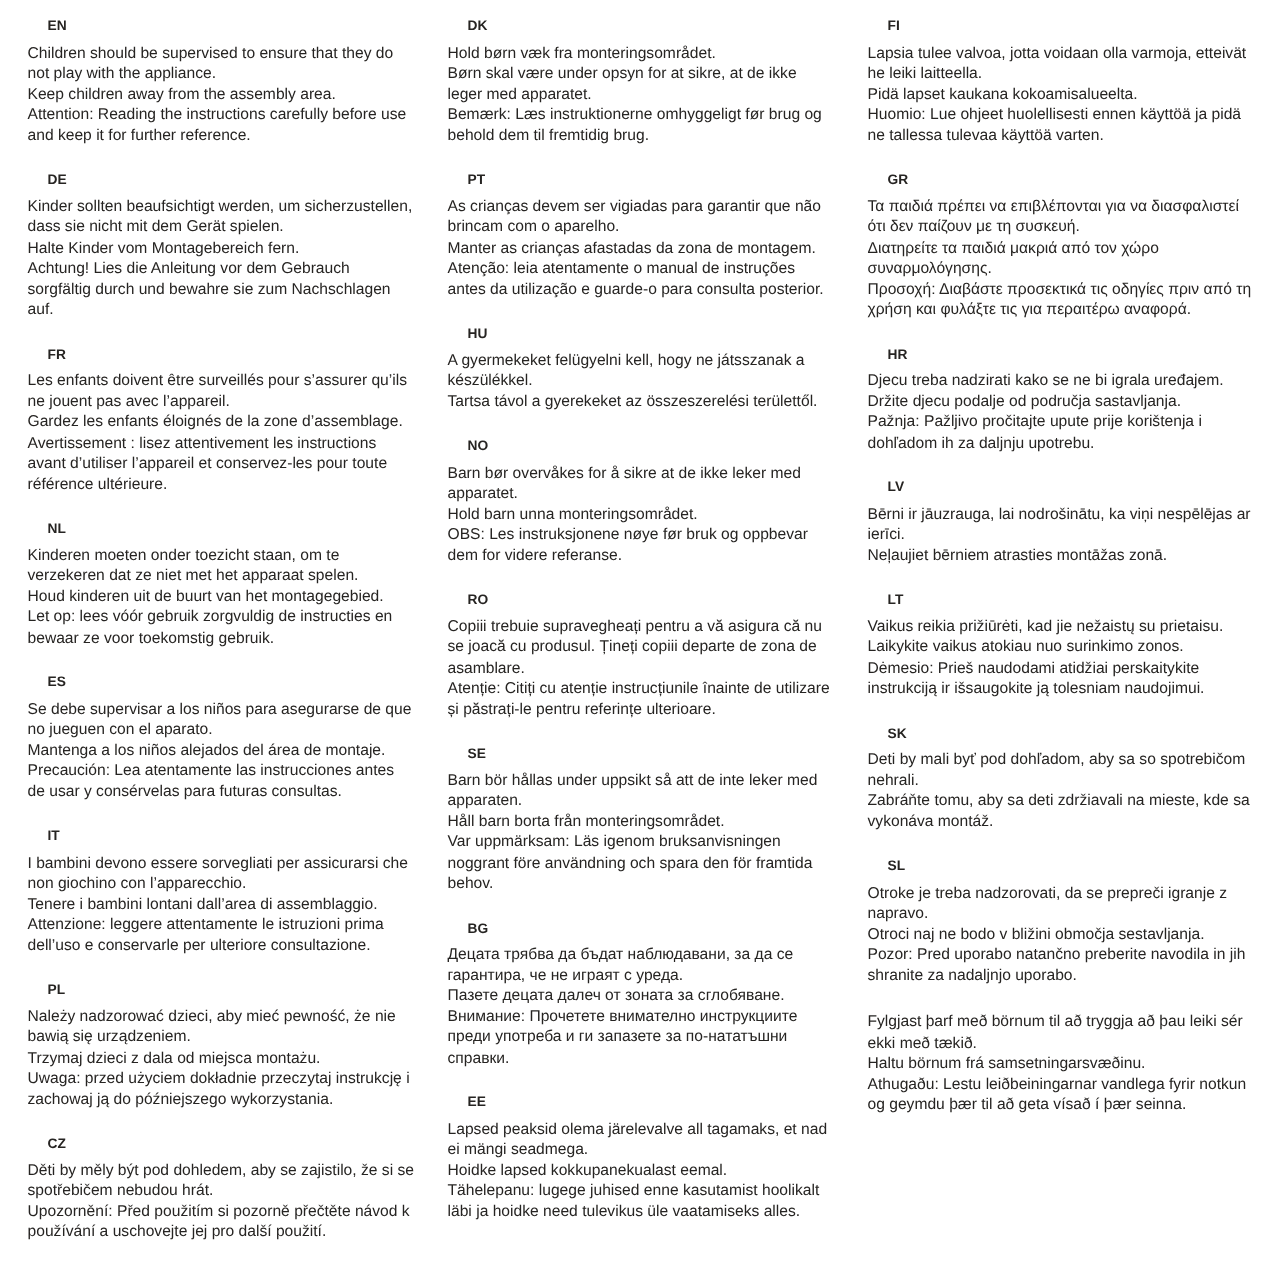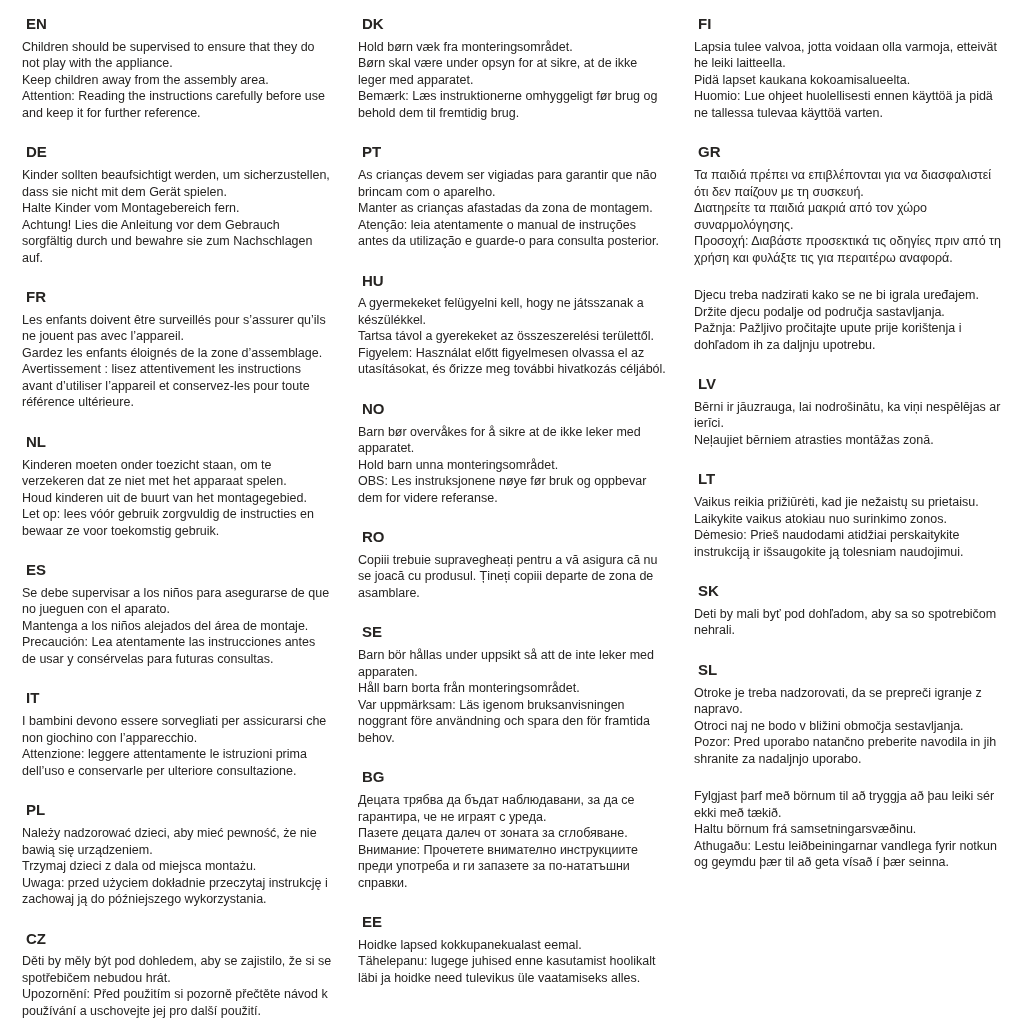--- a/index.html
+++ b/index.html
@@ -19,23 +19,23 @@
   }
   .col {
     flex: 1 1 0;
     min-width: 0;
   }
   .section {
     margin-bottom: 21px;
   }
   .lang-code {
     font-weight: bold;
-    font-size: 15px;
+    font-size: 11px;
     line-height: 1.32;
-    margin: 0 0 5px 4px;
+    margin: 0 0 5px 16px;
   }
   .para {
     font-size: 12.5px;
     line-height: 1.32;
     margin: 0;
   }
 </style>
 </head>
 <body>
 
@@ -67,20 +67,21 @@
       </div>
       <div class="section">
         <div class="lang-code">ES</div>
         <p class="para">Se debe supervisar a los niños para asegurarse de que no jueguen con el aparato.</p>
         <p class="para">Mantenga a los niños alejados del área de montaje.</p>
         <p class="para">Precaución: Lea atentamente las instrucciones antes de usar y consérvelas para futuras consultas.</p>
       </div>
       <div class="section">
         <div class="lang-code">IT</div>
         <p class="para">I bambini devono essere sorvegliati per assicurarsi che non giochino con l’apparecchio.</p>
+        <p class="para">Tenere i bambini lontani dall’area di assemblaggio.</p>
         <p class="para">Attenzione: leggere attentamente le istruzioni prima dell’uso e conservarle per ulteriore consultazione.</p>
       </div>
       <div class="section">
         <div class="lang-code">PL</div>
         <p class="para">Należy nadzorować dzieci, aby mieć pewność, że nie bawią się urządzeniem.</p>
         <p class="para">Trzymaj dzieci z dala od miejsca montażu.</p>
         <p class="para">Uwaga: przed użyciem dokładnie przeczytaj instrukcję i zachowaj ją do późniejszego wykorzystania.</p>
       </div>
       <div class="section">
         <div class="lang-code">CZ</div>
@@ -98,82 +99,85 @@
       <div class="section">
         <div class="lang-code">PT</div>
         <p class="para">As crianças devem ser vigiadas para garantir que não brincam com o aparelho.</p>
         <p class="para">Manter as crianças afastadas da zona de montagem.</p>
         <p class="para">Atenção: leia atentamente o manual de instruções antes da utilização e guarde-o para consulta posterior.</p>
       </div>
       <div class="section">
         <div class="lang-code">HU</div>
         <p class="para">A gyermekeket felügyelni kell, hogy ne játsszanak a készülékkel.</p>
         <p class="para">Tartsa távol a gyerekeket az összeszerelési területtől.</p>
-        <p class="para">Figyelem: Használat előtt figyelmesen olvassa el az utasításokat, és őrizze meg további hivatkozás céljából.</p>
       </div>
       <div class="section">
         <div class="lang-code">NO</div>
         <p class="para">Barn bør overvåkes for å sikre at de ikke leker med apparatet.</p>
         <p class="para">Hold barn unna monteringsområdet.</p>
         <p class="para">OBS: Les instruksjonene nøye før bruk og oppbevar dem for videre referanse.</p>
       </div>
       <div class="section">
         <div class="lang-code">RO</div>
         <p class="para">Copiii trebuie supravegheați pentru a vă asigura că nu se joacă cu produsul. Țineți copiii departe de zona de asamblare.</p>
+        <p class="para">Atenție: Citiți cu atenție instrucțiunile înainte de utilizare și păstrați-le pentru referințe ulterioare.</p>
       </div>
       <div class="section">
         <div class="lang-code">SE</div>
         <p class="para">Barn bör hållas under uppsikt så att de inte leker med apparaten.</p>
         <p class="para">Håll barn borta från monteringsområdet.</p>
         <p class="para">Var uppmärksam: Läs igenom bruksanvisningen noggrant före användning och spara den för framtida behov.</p>
       </div>
       <div class="section">
         <div class="lang-code">BG</div>
         <p class="para">Децата трябва да бъдат наблюдавани, за да се гарантира, че не играят с уреда.</p>
         <p class="para">Пазете децата далеч от зоната за сглобяване.</p>
         <p class="para">Внимание: Прочетете внимателно инструкциите преди употреба и ги запазете за по-нататъшни справки.</p>
       </div>
       <div class="section">
         <div class="lang-code">EE</div>
+        <p class="para">Lapsed peaksid olema järelevalve all tagamaks, et nad ei mängi seadmega.</p>
         <p class="para">Hoidke lapsed kokkupanekualast eemal.</p>
         <p class="para">Tähelepanu: lugege juhised enne kasutamist hoolikalt läbi ja hoidke need tulevikus üle vaatamiseks alles.</p>
       </div>
     </div>
   <div class="col">
       <div class="section">
         <div class="lang-code">FI</div>
         <p class="para">Lapsia tulee valvoa, jotta voidaan olla varmoja, etteivät he leiki laitteella.</p>
         <p class="para">Pidä lapset kaukana kokoamisalueelta.</p>
         <p class="para">Huomio: Lue ohjeet huolellisesti ennen käyttöä ja pidä ne tallessa tulevaa käyttöä varten.</p>
       </div>
       <div class="section">
         <div class="lang-code">GR</div>
         <p class="para">Τα παιδιά πρέπει να επιβλέπονται για να διασφαλιστεί ότι δεν παίζουν με τη συσκευή.</p>
         <p class="para">Διατηρείτε τα παιδιά μακριά από τον χώρο συναρμολόγησης.</p>
         <p class="para">Προσοχή: Διαβάστε προσεκτικά τις οδηγίες πριν από τη χρήση και φυλάξτε τις για περαιτέρω αναφορά.</p>
       </div>
       <div class="section">
+        <div class="lang-code">HR</div>
         <p class="para">Djecu treba nadzirati kako se ne bi igrala uređajem.</p>
         <p class="para">Držite djecu podalje od područja sastavljanja.</p>
         <p class="para">Pažnja: Pažljivo pročitajte upute prije korištenja i dohľadom ih za daljnju upotrebu.</p>
       </div>
       <div class="section">
         <div class="lang-code">LV</div>
         <p class="para">Bērni ir jāuzrauga, lai nodrošinātu, ka viņi nespēlējas ar ierīci.</p>
         <p class="para">Neļaujiet bērniem atrasties montāžas zonā.</p>
       </div>
       <div class="section">
         <div class="lang-code">LT</div>
         <p class="para">Vaikus reikia prižiūrėti, kad jie nežaistų su prietaisu.</p>
         <p class="para">Laikykite vaikus atokiau nuo surinkimo zonos.</p>
         <p class="para">Dėmesio: Prieš naudodami atidžiai perskaitykite instrukciją ir išsaugokite ją tolesniam naudojimui.</p>
       </div>
       <div class="section">
         <div class="lang-code">SK</div>
         <p class="para">Deti by mali byť pod dohľadom, aby sa so spotrebičom nehrali.</p>
+        <p class="para">Zabráňte tomu, aby sa deti zdržiavali na mieste, kde sa vykonáva montáž.</p>
       </div>
       <div class="section">
         <div class="lang-code">SL</div>
         <p class="para">Otroke je treba nadzorovati, da se prepreči igranje z napravo.</p>
         <p class="para">Otroci naj ne bodo v bližini območja sestavljanja.</p>
         <p class="para">Pozor: Pred uporabo natančno preberite navodila in jih shranite za nadaljnjo uporabo.</p>
       </div>
       <div class="section">
         <p class="para">Fylgjast þarf með börnum til að tryggja að þau leiki sér ekki með tækið.</p>
         <p class="para">Haltu börnum frá samsetningarsvæðinu.</p>

